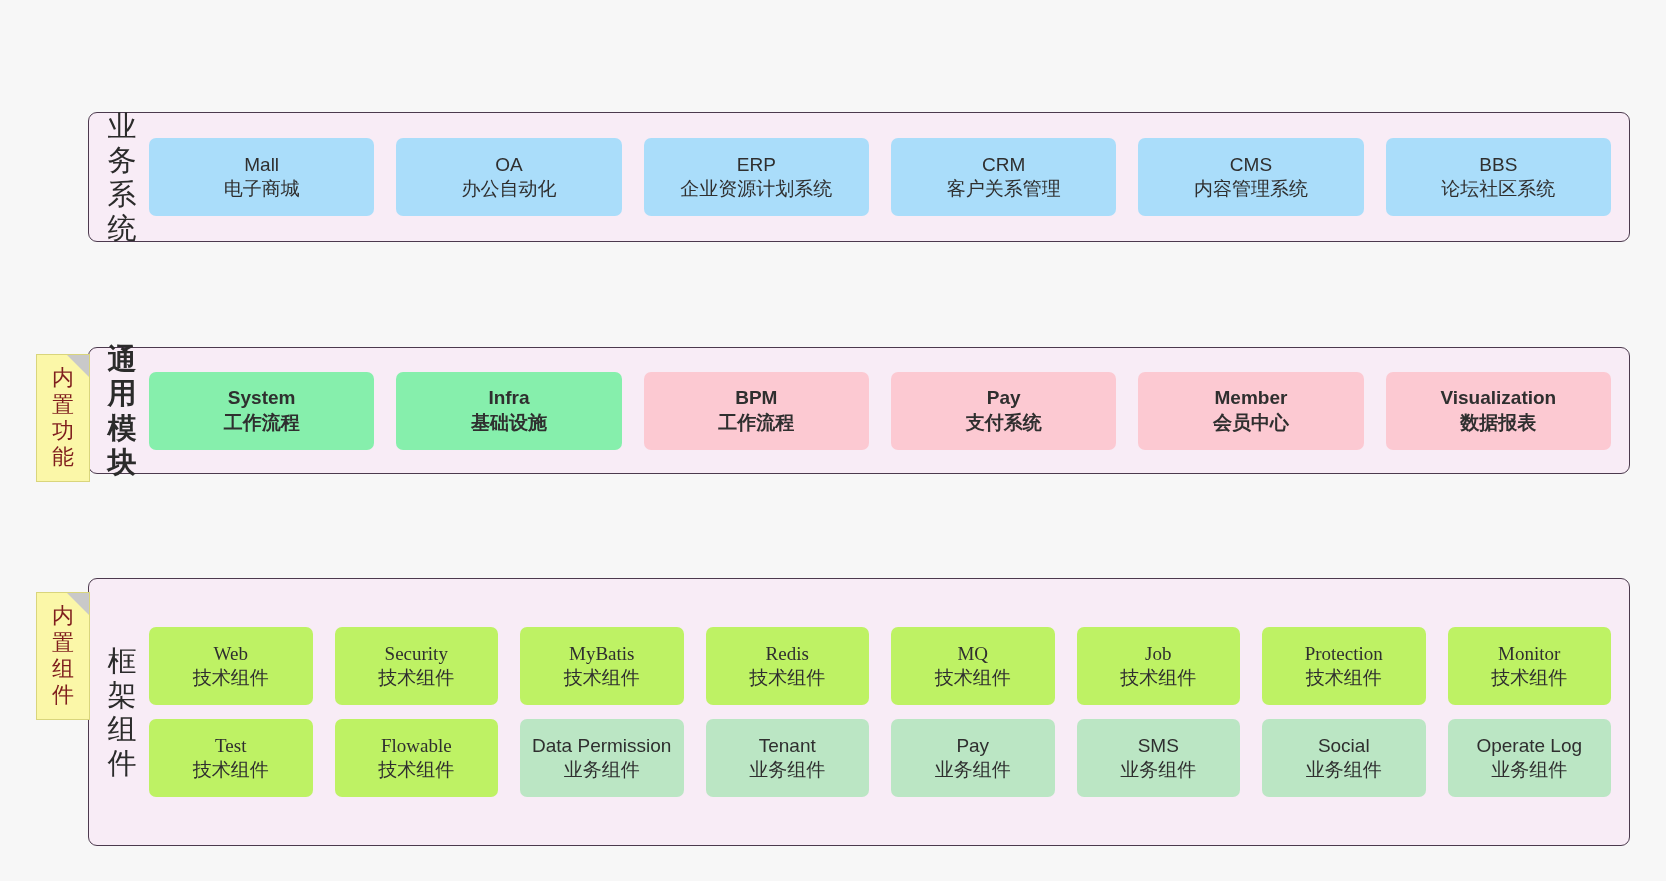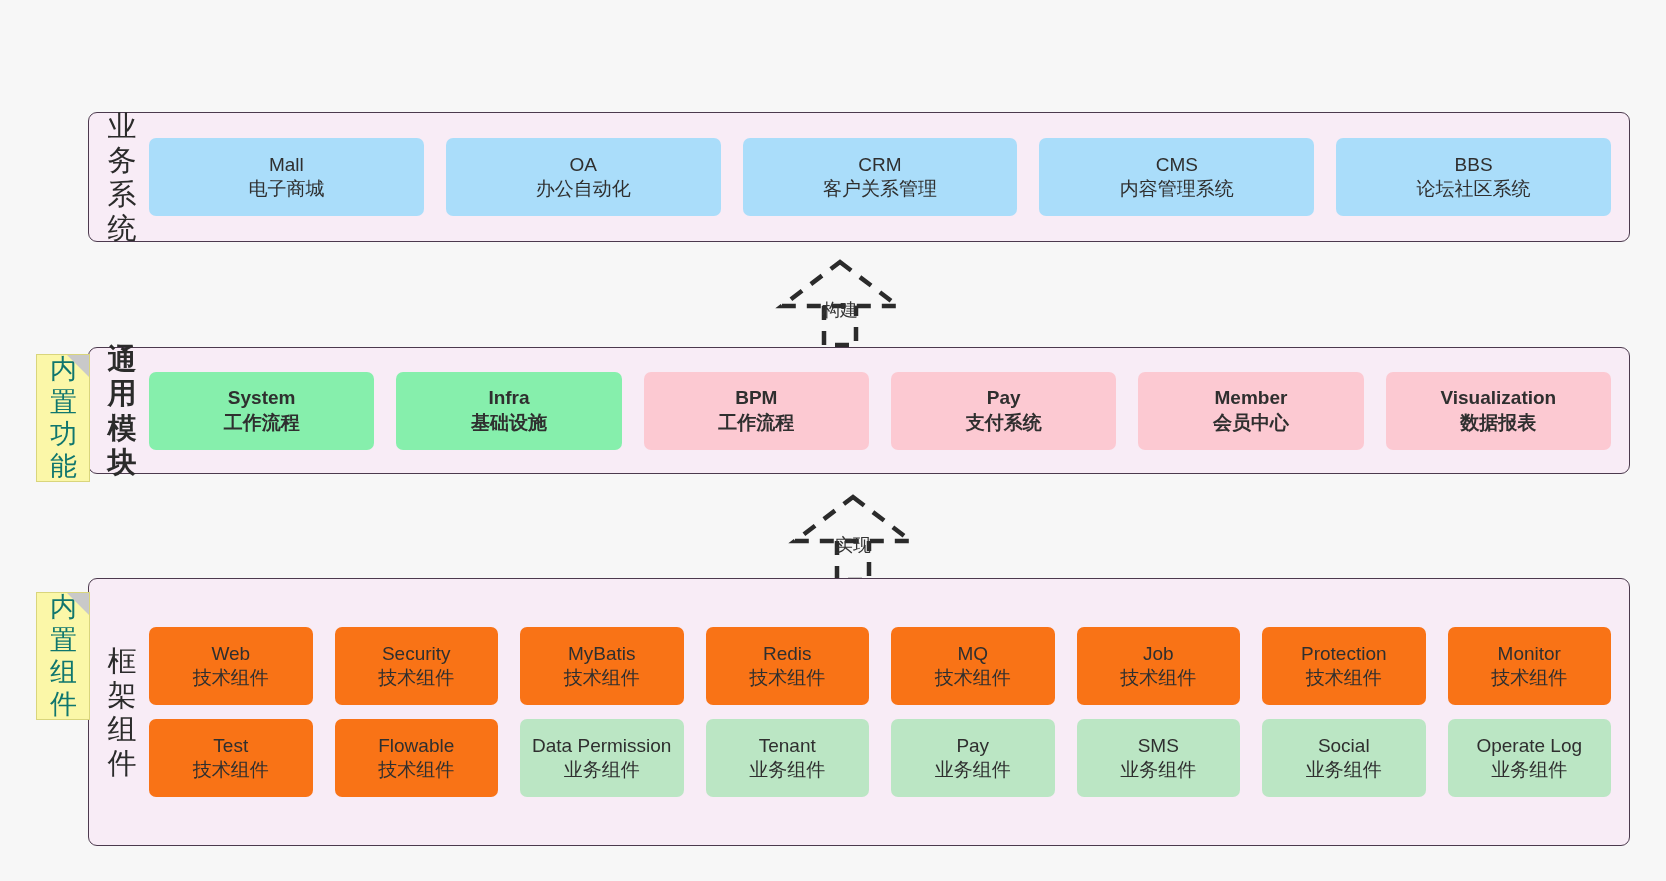--- a/index.html
+++ b/index.html
@@ -64,39 +64,39 @@
     padding:15px 6px;
     user-select:none;
   }
   .card .t1{white-space:normal;}
   .card .t2{white-space:nowrap;}
 
   
   .sw-blue       {background:#aaddfa;}
   .sw-red        {background:#86efac;}
   .sw-pink       {background:#fcc9d2;}
-  .sw-green      {background:#f97316;}
+  .sw-green      {background:#bef264;font-family:Liberation Serif, serif;}
   .sw-lightgreen {background:#bbe6c4;}
 
   
   .note{
     position:absolute;
     background:#fbf7a8;
     border:1px solid #d9d57c;
     box-sizing:border-box;
     display:flex;
     align-items:center;
     justify-content:center;
     z-index:5;
   }
   .note-text{
     width:26px;
-    font-size:27px;
+    font-size:22px;
     line-height:1.2;
-    color:#0f766e;
+    color:#7f1d1d;
     text-align:center;
     word-break:break-all;
     user-select:none;
   }
   .note-fold{
     position:absolute;
     top:0;right:0;
     width:0;height:0;
     border-left:22px solid transparent;
     border-top:22px solid #c9c9c9;
@@ -132,42 +132,39 @@
       <div class="row" style="height:78px;">
         <div class="card sw-blue">
           <span class="t1">Mall</span>
           <span class="t2">电子商城</span>
         </div>
         <div class="card sw-blue">
           <span class="t1">OA</span>
           <span class="t2">办公自动化</span>
         </div>
         <div class="card sw-blue">
+          <span class="t1">ERP</span>
+          <span class="t2">企业资源计划系统</span>
+        </div>
+        <div class="card sw-blue">
           <span class="t1">CRM</span>
           <span class="t2">客户关系管理</span>
         </div>
         <div class="card sw-blue">
           <span class="t1">CMS</span>
           <span class="t2">内容管理系统</span>
         </div>
         <div class="card sw-blue">
           <span class="t1">BBS</span>
           <span class="t2">论坛社区系统</span>
         </div>
       </div>
     </div>
   </div>
 
-  <div class="connector" style="left:755px;top:252px;">
-    <svg width="170" height="95" viewBox="0 0 170 95">
-      <path d="M 85 10 L 143 54 L 27 54 Z" fill="none" stroke="#2b2b2b" stroke-width="4.5" stroke-dasharray="14 11" stroke-linecap="butt" stroke-linejoin="miter"></path>
-      <path d="M 69 54 L 69 93 L 101 93 L 101 54" fill="none" stroke="#2b2b2b" stroke-width="4.5" stroke-dasharray="14 11" stroke-linecap="butt"></path>
-    </svg>
-    <div class="conn-label">构建</div>
-  </div>
 
   <div class="note" style="left:36px;top:354px;width:54px;height:128px;">
     <span class="note-fold"></span>
     <span class="note-text">内置功能</span>
   </div>
 
   <div class="layer" style="left:88px;top:347px;width:1542px;height:127px;font-weight:bold;">
     <div class="layer-title">通用模块</div>
     <div class="cards">
       <div class="row" style="height:78px;">
@@ -192,27 +189,20 @@
           <span class="t2">会员中心</span>
         </div>
         <div class="card sw-pink">
           <span class="t1">Visualization</span>
           <span class="t2">数据报表</span>
         </div>
       </div>
     </div>
   </div>
 
-  <div class="connector" style="left:768px;top:487px;">
-    <svg width="170" height="95" viewBox="0 0 170 95">
-      <path d="M 85 10 L 143 54 L 27 54 Z" fill="none" stroke="#2b2b2b" stroke-width="4.5" stroke-dasharray="14 11" stroke-linecap="butt" stroke-linejoin="miter"></path>
-      <path d="M 69 54 L 69 93 L 101 93 L 101 54" fill="none" stroke="#2b2b2b" stroke-width="4.5" stroke-dasharray="14 11" stroke-linecap="butt"></path>
-    </svg>
-    <div class="conn-label">实现</div>
-  </div>
 
   <div class="note" style="left:36px;top:592px;width:54px;height:128px;">
     <span class="note-fold"></span>
     <span class="note-text">内置组件</span>
   </div>
 
   <div class="layer" style="left:88px;top:578px;width:1542px;height:268px;">
     <div class="layer-title">框架组件</div>
     <div class="cards">
 

